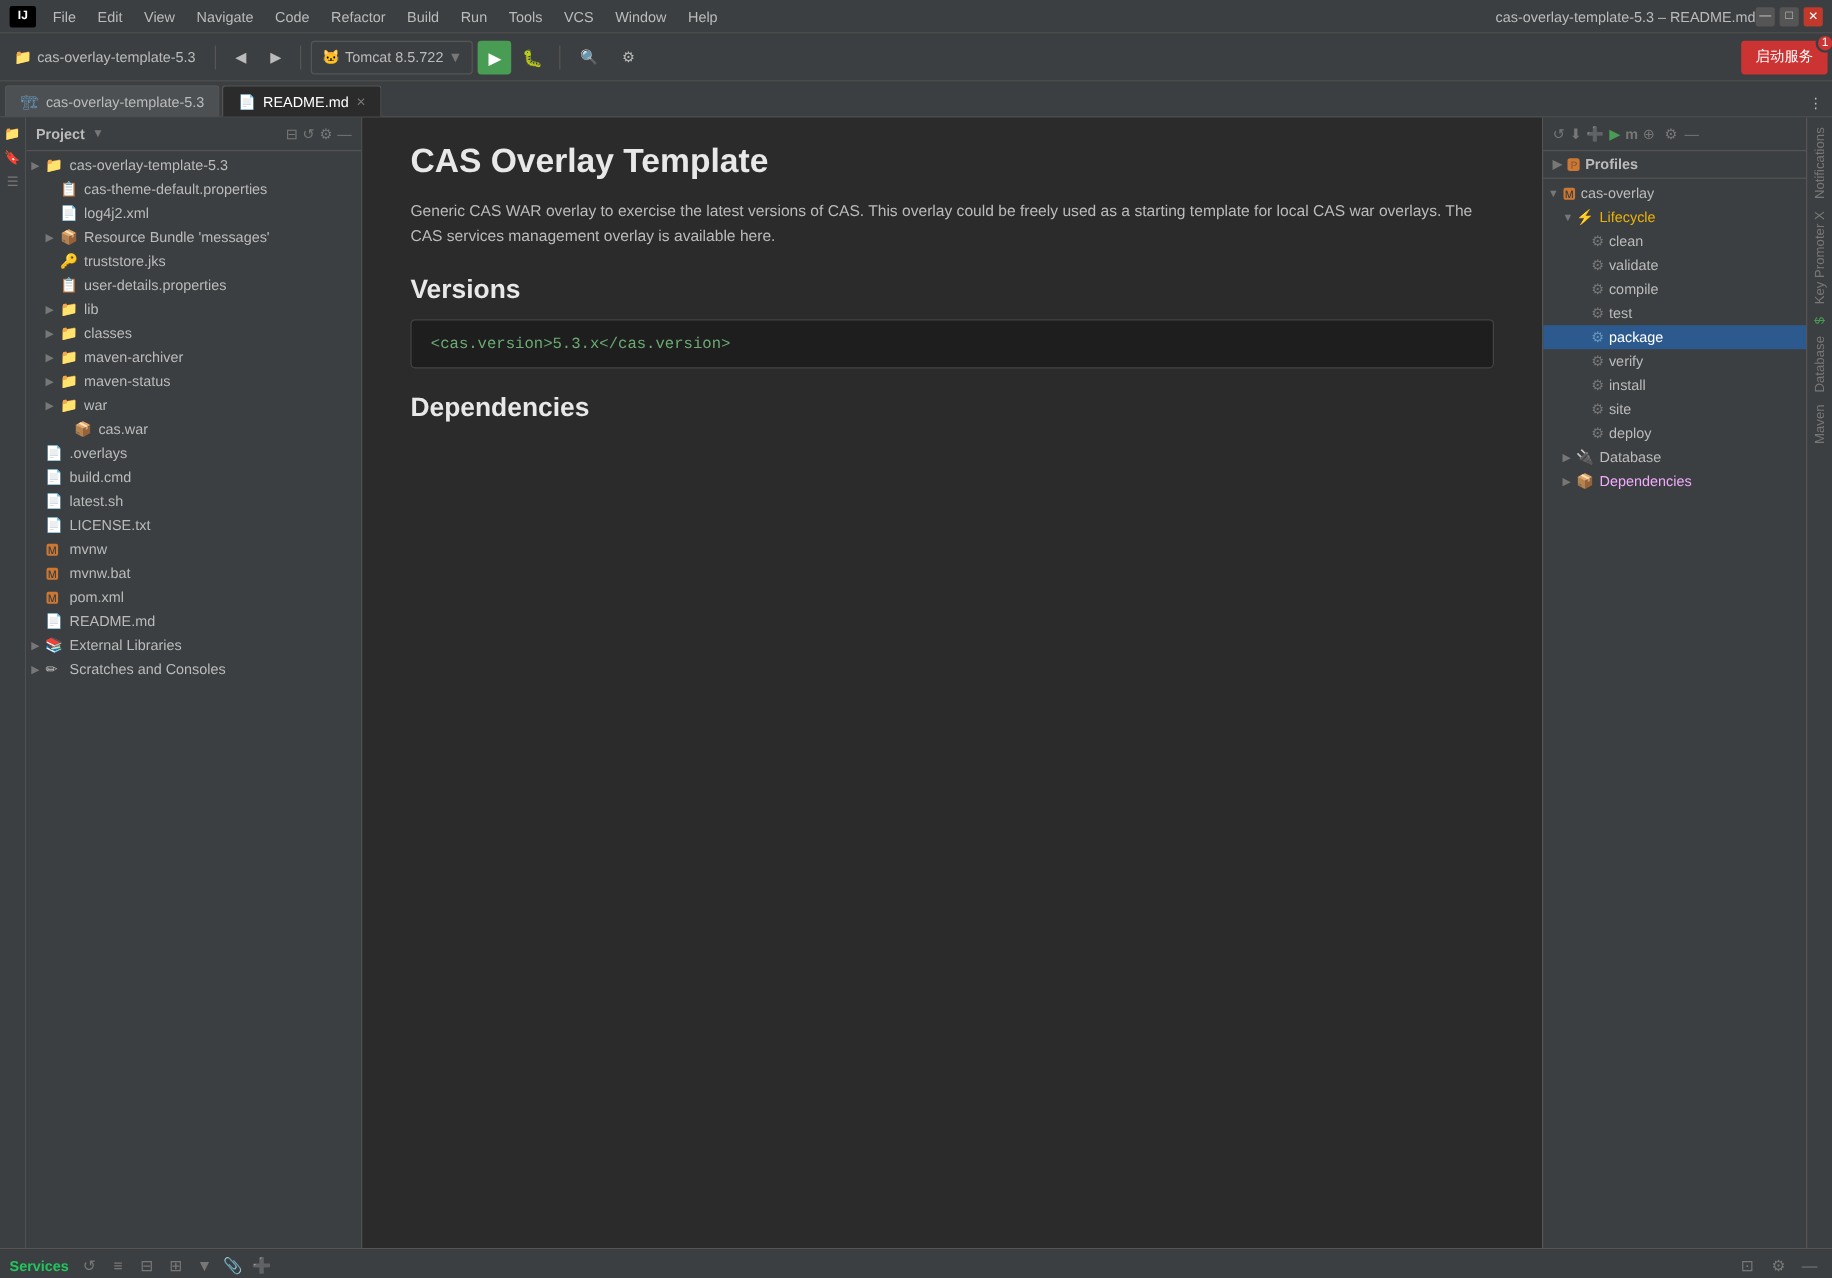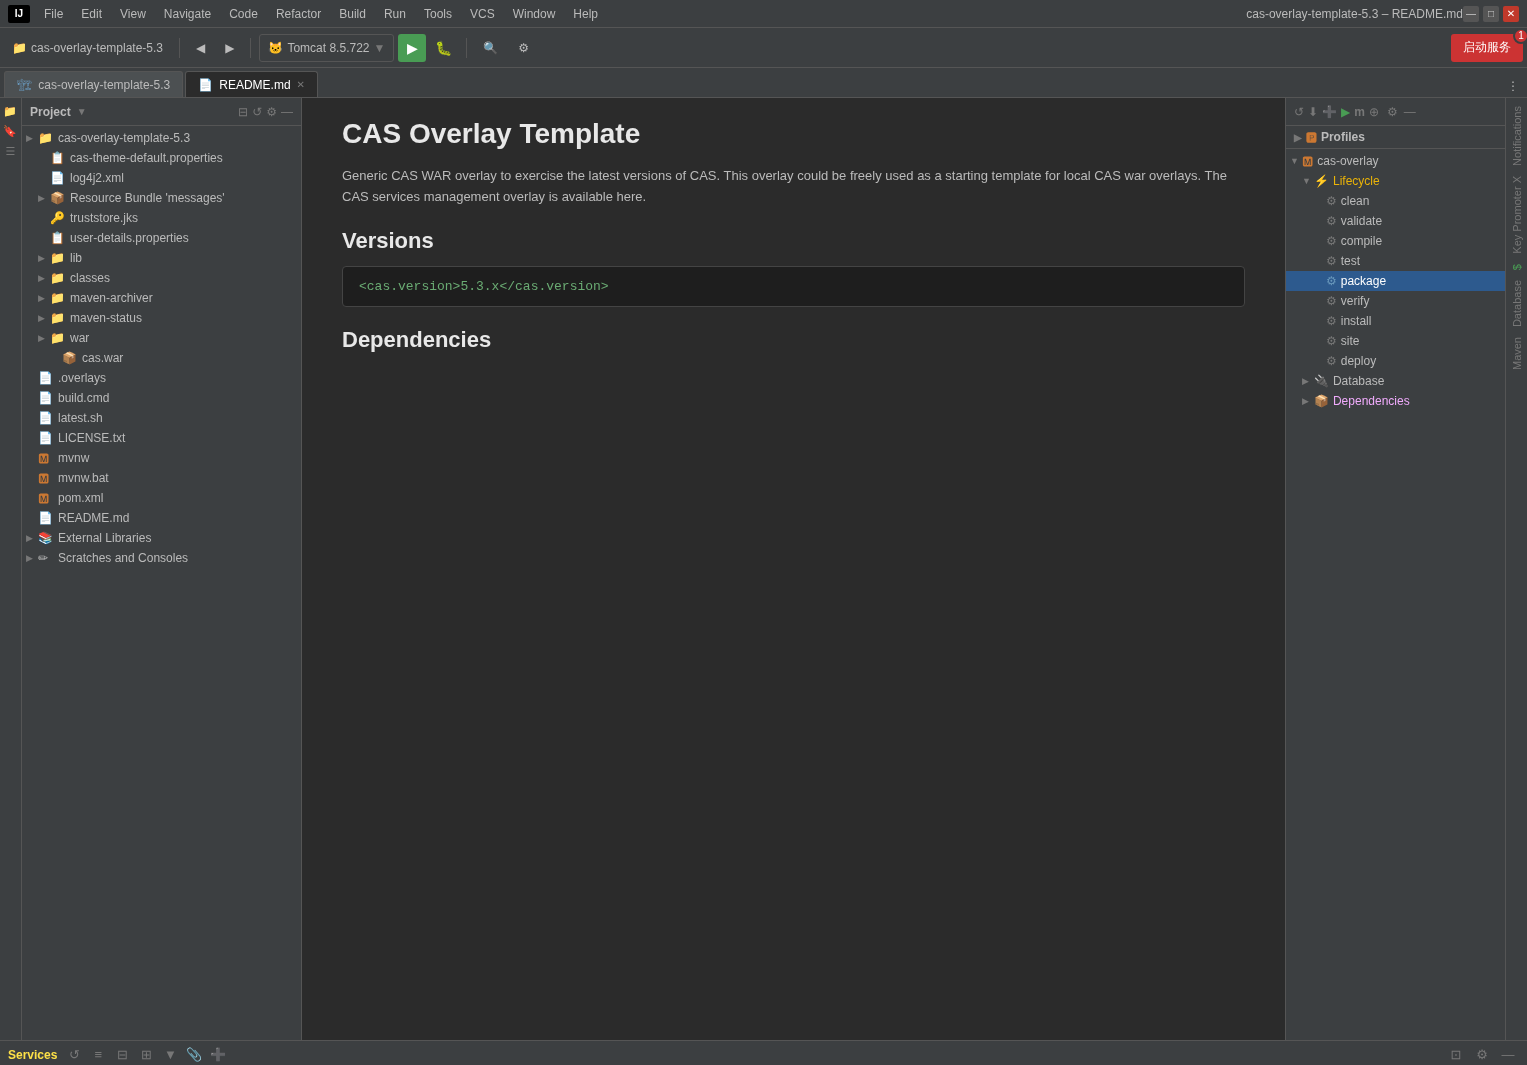--- a/index.html
+++ b/index.html
@@ -691,21 +691,21 @@
     <span class="side-label-vertical">Notifications</span>
     <span class="side-label-vertical">Key Promoter X</span>
     <span class="side-label-vertical" style="color:#499c54;">$</span>
     <span class="side-label-vertical">Database</span>
     <span class="side-label-vertical">Maven</span>
   </div>
 </div>
 
 <div class="bottom-area">
   <div class="services-header">
-    <span style="font-weight:bold; color:#fde047; font-size:12px;">Services</span>
+    <span style="font-weight:bold; color:#22c55e; font-size:12px;">Services</span>
     <div class="services-toolbar">
       <button class="services-icon-btn">↺</button>
       <button class="services-icon-btn">≡</button>
       <button class="services-icon-btn">⊟</button>
       <button class="services-icon-btn">⊞</button>
       <button class="services-icon-btn">▼</button>
       <button class="services-icon-btn">📎</button>
       <button class="services-icon-btn">➕</button>
     </div>
     <div style="margin-left:auto; display:flex; gap:4px;">

